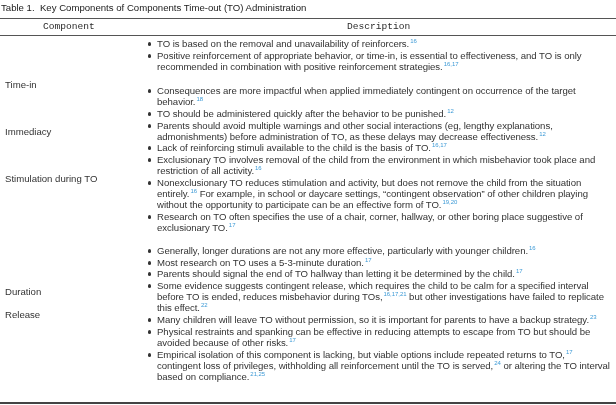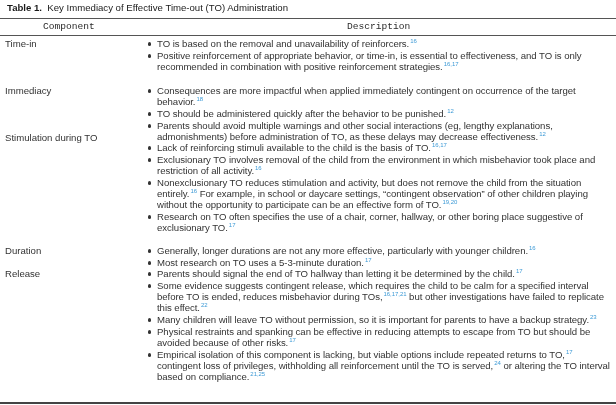--- a/index.html
+++ b/index.html
@@ -22,22 +22,21 @@
     .caption {
       position: absolute;
       left: 1px;
       top: 2px;
       font-size: 9.6px;
       line-height: 12px;
       color: #1a1a1a;
       white-space: nowrap;
     }
     .caption b {
-      font-weight: bold;
-      padding-left: 6px;
+      font-weight: normal;
     }
     .rule-top {
       position: absolute;
       left: 0;
       top: 18px;
       width: 616px;
       height: 1px;
       background: #555;
     }
     .hdr {
@@ -66,20 +65,21 @@
       height: 2px;
       background: #444;
     }
     .comp {
       position: absolute;
       left: 5px;
       font-size: 9.6px;
       line-height: 12px;
       color: #333;
       white-space: nowrap;
+      margin-top: 41px;
     }
     .desc {
       position: absolute;
       left: 148px;
       width: 468px;
       font-size: 9.6px;
       line-height: 11.2px;
       color: #333;
     }
     .bullet {
@@ -102,21 +102,21 @@
       color: #3d9ad6;
       vertical-align: 4px;
       line-height: 0;
       margin-left: 1px;
     }
   </style>
 </head>
 <body>
 
 <div class="wrap">
-  <div class="caption"><b>Table 1.</b>&nbsp; <span>Key Immediacy of Effective Time-out (TO) Administration</span></div>
+  <div class="caption"><b>Table 1.</b>&nbsp; <span>Key Components of Components Time-out (TO) Administration</span></div>
   <div class="rule-top"></div>
   <div class="hdr hdr-component">Component</div>
   <div class="hdr hdr-description">Description</div>
   <div class="rule-hdr"></div>
 
   <div class="comp" style="top:38px">Time-in</div>
   <div class="desc" style="top:38px">
     <div class="bullet"><span class="dot"></span><span>TO is based on the removal and unavailability of reinforcers.</span><sup class="ref">16</sup></div>
     <div class="bullet"><span class="dot"></span><span>Positive reinforcement of appropriate behavior, or time-in, is essential to effectiveness, and TO is only recommended in combination with positive reinforcement strategies.</span><sup class="ref">16,17</sup></div>
   </div>

